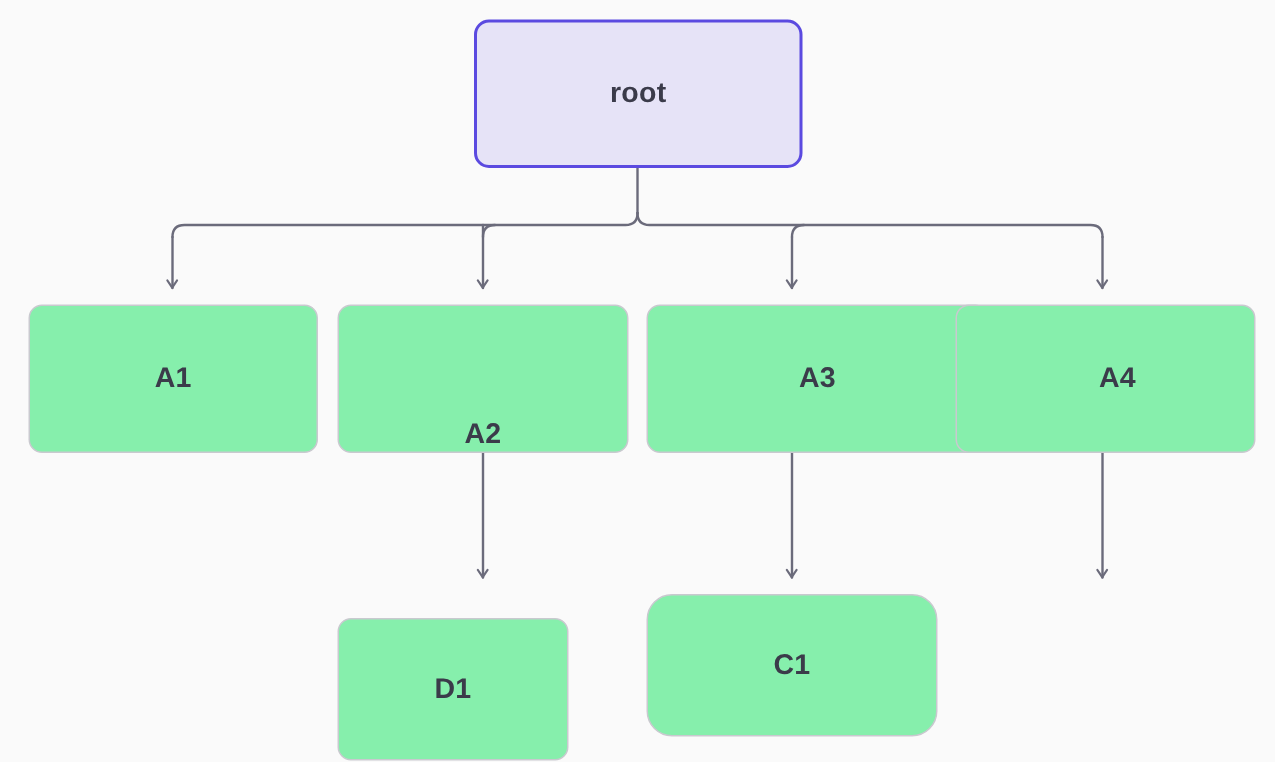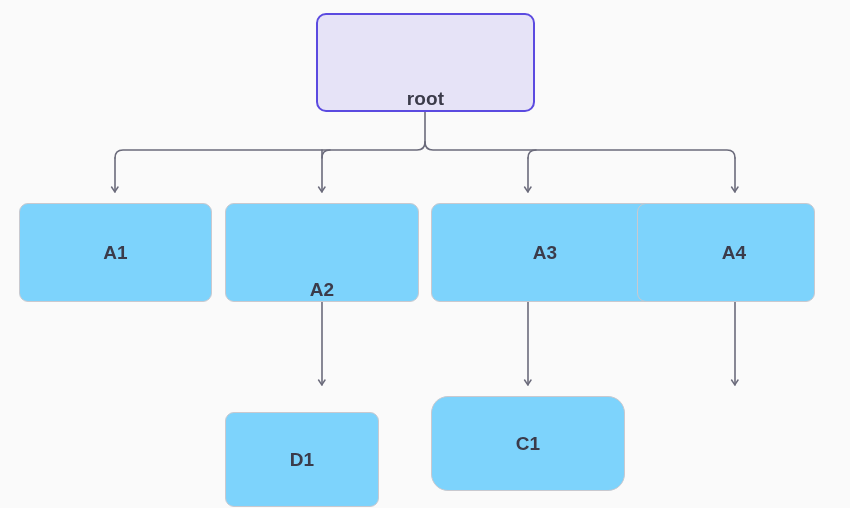--- a/index.html
+++ b/index.html
@@ -29,21 +29,21 @@
     position: absolute;
     box-sizing: border-box;
     display: flex;
     align-items: center;
     justify-content: center;
     border-radius: 9px;
     font-size: 19px;
     font-weight: bold;
     letter-spacing: 0.2px;
     color: #3b3b4a;
-    background: #7dd3fc;
+    background: #86efac;
     border: 1.4px solid #c9c9cf;
   }
   .node.root {
     background: #e6e3f7;
     border: 2.2px solid #5b4ae0;
     border-radius: 10px;
   }
 </style>
 </head>
 <body>
@@ -70,37 +70,37 @@
       <path d="M536,150 Q528,150 528,158"></path>
       <path d="M528,158 L528,192" marker-end="url(#arrowOpen)"></path>
       <path d="M735,158 L735,192" marker-end="url(#arrowOpen)"></path>
 
       <path d="M322,302 L322,385" marker-end="url(#arrowOpen)"></path>
       <path d="M528,302 L528,385" marker-end="url(#arrowOpen)"></path>
       <path d="M735,302 L735,385" marker-end="url(#arrowOpen)"></path>
     </g>
   </svg>
 
-  <div class="node root" style="left:316px; top:13px; width:219px; height:99px;align-items:flex-end;">
+  <div class="node root" style="left:316px; top:13px; width:219px; height:99px;">
     <span>root</span>
   </div>
 
   <div class="node" style="left:19px; top:203px; width:193px; height:99px;">
     <span>A1</span>
   </div>
 
   <div class="node" style="left:225px; top:203px; width:194px; height:99px;align-items:flex-end;">
     <span>A2</span>
   </div>
 
   <div class="node" style="left:431px; top:203px; width:228px; height:99px;">
     <span>A3</span>
   </div>
 
-  <div class="node" style="left:637px; top:203px; width:178px; height:99px;padding-left:16px;">
+  <div class="node" style="left:637px; top:203px; width:200px; height:99px;padding-left:16px;">
     <span>A4</span>
   </div>
 
   <div class="node" style="left:225px; top:412px; width:154px; height:95px;text-align:center;">
     <span>D1</span>
   </div>
 
   <div class="node" style="left:431px; top:396px; width:194px; height:95px;border-radius:17px;">
     <span>C1</span>
   </div>

